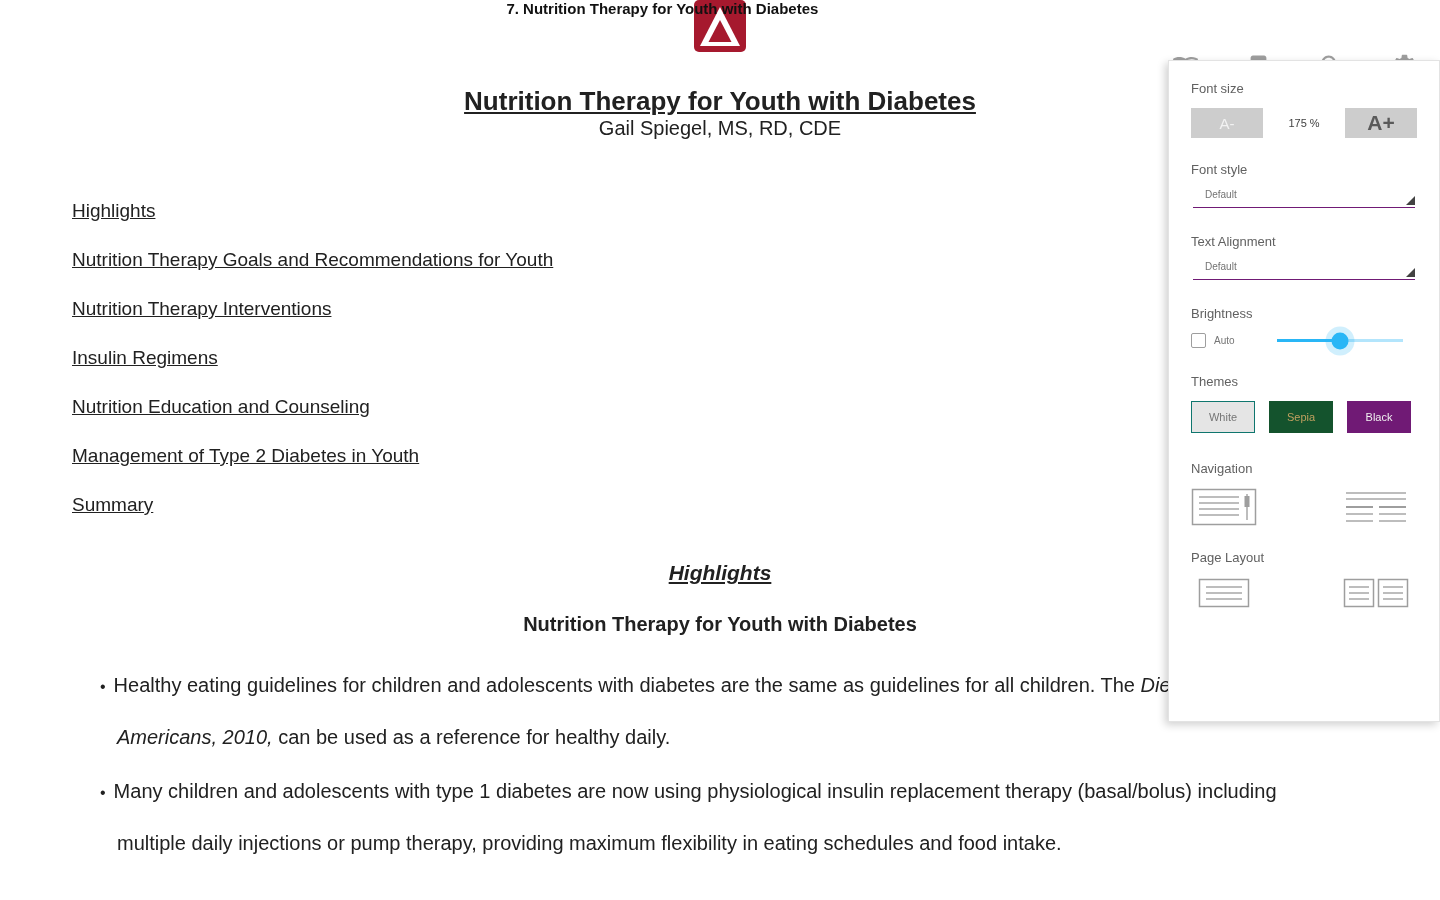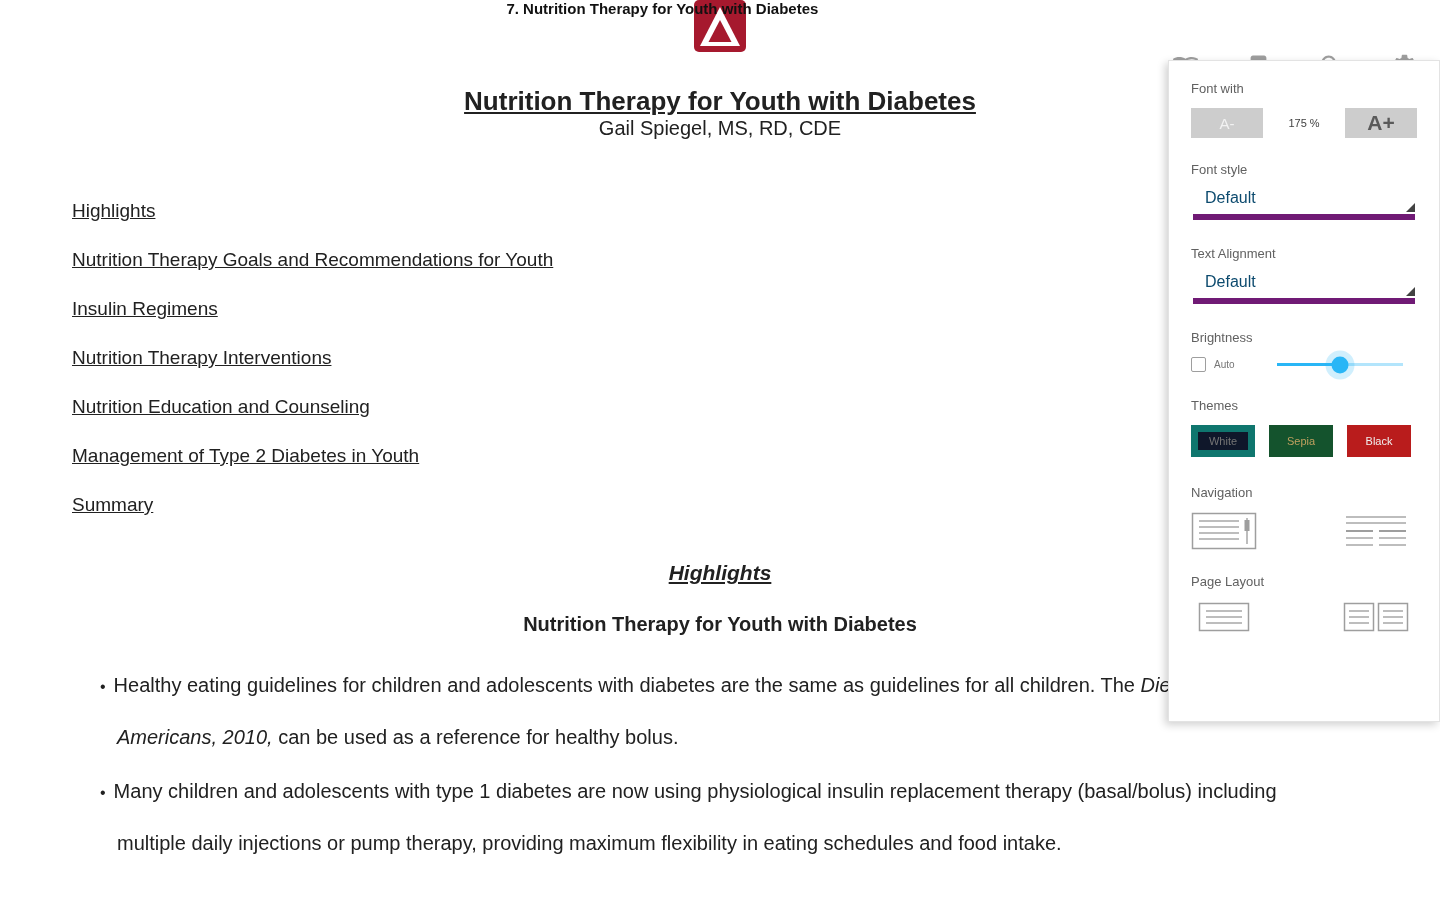--- a/index.html
+++ b/index.html
@@ -100,22 +100,22 @@
     display:flex; align-items:center; justify-content:center;
   }
   .btn-dec { color:#f2f2f2; font-size:15px; }
   .btn-inc { color:#5a5a5a; font-size:21px; font-weight:bold; }
   .fs-value { font-size:11px; color:#424242; }
 
   .spinner {
     position:relative;
     margin:0 2px 26px 2px;
     padding:0 0 7px 12px;
-    border-bottom:6px solid #701a75;
-    font-size:16px; color:#0c4a6e;
+    border-bottom:1px solid #701a75;
+    font-size:10px; color:#737373;
     cursor:pointer;
   }
   .spinner .caret {
     position:absolute; right:0; bottom:2px;
     width:0; height:0;
     border-left:9px solid transparent;
     border-bottom:9px solid #424242;
   }
 
   .brightness-row { display:flex; align-items:center; margin-bottom:26px; }
@@ -142,23 +142,23 @@
     box-shadow:0 0 0 6px rgba(41,182,246,0.22);
   }
 
   .themes-row { display:flex; gap:14px; margin-bottom:28px; }
   .theme-btn {
     width:64px; height:32px;
     font-size:11px; cursor:pointer;
     display:flex; align-items:center; justify-content:center;
     border:none;
   }
-  .theme-white { background:#0f172a; border:7px solid #0f766e; color:#757575; }
+  .theme-white { background:#e5e5e5; border:1px solid #0f766e; color:#757575; }
   .theme-sepia { background:#14532d; color:#bfa05f; }
-  .theme-black { background:#b91c1c; color:#f0f0f0; }
+  .theme-black { background:#701a75; color:#f0f0f0; }
 
   .icon-row { display:flex; justify-content:space-between; margin-bottom:24px; padding-right:8px; }
   .icon-row svg { display:block; cursor:pointer; }
 </style>
 </head>
 <body>
 
 <header class="topbar">
   <div class="logo">
     <svg viewBox="0 0 52 52">
@@ -184,38 +184,38 @@
   </div>
 </header>
 
 <main class="doc">
   <h1 class="doc-title">Nutrition Therapy for Youth with Diabetes</h1>
   <div class="doc-author">Gail Spiegel, MS, RD, CDE</div>
 
   <nav class="toc">
     <a href="#">Highlights</a>
     <a href="#">Nutrition Therapy Goals and Recommendations for Youth</a>
+    <a href="#">Nutrition Therapy Interventions</a>
     <a href="#">Insulin Regimens</a>
-    <a href="#">Nutrition Therapy Interventions</a>
     <a href="#">Nutrition Education and Counseling</a>
     <a href="#">Management of Type 2 Diabetes in Youth</a>
     <a href="#">Summary</a>
   </nav>
 
   <h2 class="sec-heading">Highlights</h2>
   <h3 class="sec-subheading">Nutrition Therapy for Youth with Diabetes</h3>
 
   <div class="bullets">
-    <p class="bullet"><span>Healthy eating guidelines for children and adolescents with diabetes are the same as guidelines for all children. The </span><span class="it">Dietary Guidelines for Americans, 2010,</span><span> can be used as a reference for healthy bolus.</span></p>
+    <p class="bullet"><span>Healthy eating guidelines for children and adolescents with diabetes are the same as guidelines for all children. The </span><span class="it">Dietary Guidelines for Americans, 2010,</span><span> can be used as a reference for healthy daily.</span></p>
     <p class="bullet"><span>Many children and adolescents with type 1 diabetes are now using physiological insulin replacement therapy (basal/bolus) including multiple daily injections or pump therapy, providing maximum flexibility in eating schedules and food intake.</span><span class="it"></span><span></span></p>
   </div>
 </main>
 
 <aside class="panel">
-  <div class="p-label">Font with</div>
+  <div class="p-label">Font size</div>
   <div class="fontsize-row">
     <button class="btn-dec">A-</button>
     <span class="fs-value">175 %</span>
     <button class="btn-inc">A+</button>
   </div>
 
   <div class="p-label">Font style</div>
   <div class="spinner">
     <span>Default</span>
     <span class="caret"></span>

